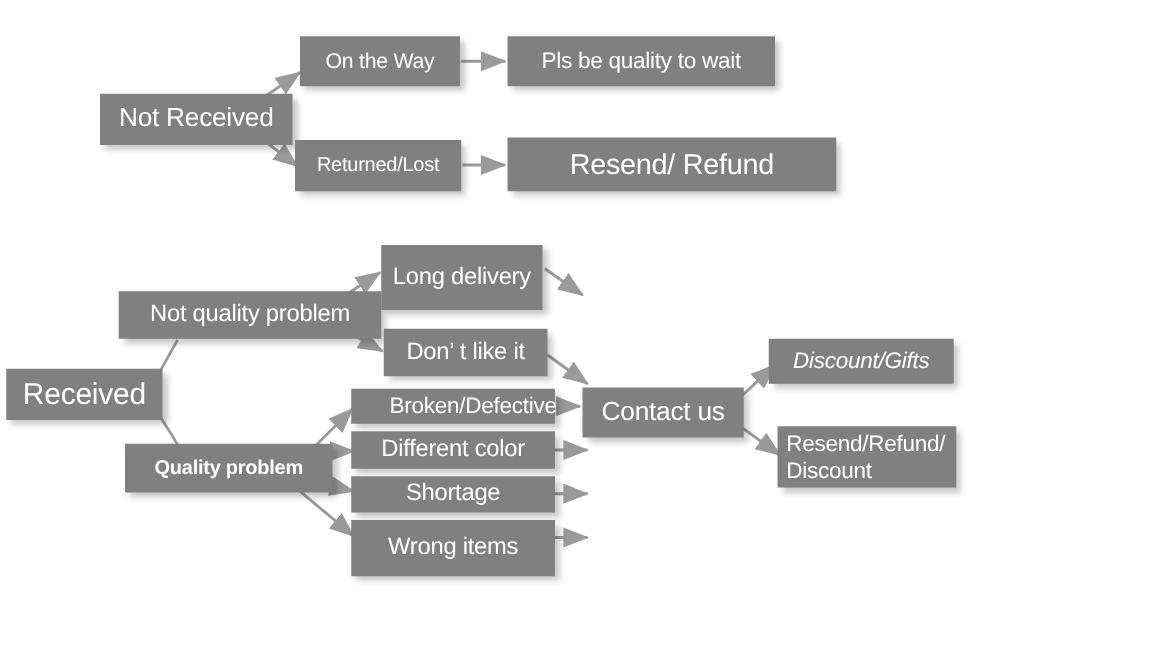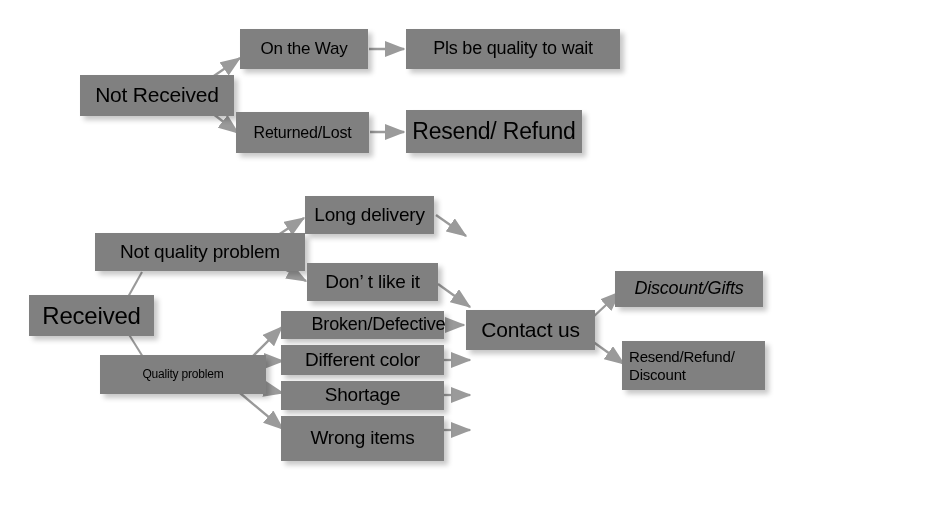--- a/index.html
+++ b/index.html
@@ -23,21 +23,21 @@
     position: absolute;
     left: 0;
     top: 0;
     width: 926px;
     height: 523px;
     pointer-events: none;
   }
   .node {
     position: absolute;
     background: #808080;
-    color: #000000;
+    color: #ffffff;
     box-sizing: border-box;
     display: flex;
     align-items: center;
     justify-content: center;
     text-align: center;
     line-height: 1.08;
     white-space: pre;
     letter-spacing: -0.2px;
     box-shadow: 4px 4px 5px rgba(0,0,0,0.22);
     z-index: 2;
@@ -104,40 +104,40 @@
   </svg>
 
   <div class="node" style="left:80px; top:75px; width:154px; height:41px; font-size:21px;">Not Received</div>
 
   <div class="node" style="left:240px; top:29px; width:128px; height:40px; font-size:17px;">On the Way</div>
 
   <div class="node" style="left:406px; top:29px; width:214px; height:40px; font-size:18px;">Pls be quality to wait</div>
 
   <div class="node" style="left:236px; top:112px; width:133px; height:41px; font-size:16px;text-align:right;">Returned/Lost</div>
 
-  <div class="node" style="left:406px; top:110px; width:176px; height:43px; font-size:23px;">Resend/ Refund</div>
+  <div class="node" style="left:406px; top:110px; width:263px; height:43px; font-size:23px;">Resend/ Refund</div>
 
-  <div class="node" style="left:5px; top:295px; width:125px; height:41px; font-size:24px;margin-left:24px;">Received</div>
+  <div class="node" style="left:5px; top:295px; width:125px; height:41px; font-size:24px;">Received</div>
 
   <div class="node" style="left:95px; top:233px; width:210px; height:38px; font-size:19px;">Not quality problem</div>
 
-  <div class="node" style="left:100px; top:355px; width:166px; height:39px; font-size:12px;">Quality problem</div>
+  <div class="node" style="left:100px; top:355px; width:166px; height:39px; font-size:16px;font-weight:bold;">Quality problem</div>
 
-  <div class="node" style="left:305px; top:196px; width:129px; height:38px; font-size:19px;">Long delivery</div>
+  <div class="node" style="left:305px; top:196px; width:129px; height:52px; font-size:19px;">Long delivery</div>
 
   <div class="node" style="left:307px; top:263px; width:131px; height:38px; font-size:19px;">Don’ t like it</div>
 
   <div class="node" style="left:281px; top:311px; width:163px; height:28px; font-size:18px;padding-left:32px;">Broken/Defective</div>
 
   <div class="node" style="left:281px; top:345px; width:163px; height:30px; font-size:19px;">Different color</div>
 
   <div class="node" style="left:281px; top:381px; width:163px; height:29px; font-size:19px;">Shortage</div>
 
   <div class="node" style="left:281px; top:416px; width:163px; height:45px; font-size:19px;">Wrong items</div>
 
   <div class="node" style="left:466px; top:310px; width:129px; height:40px; font-size:21px;">Contact us</div>
 
   <div class="node" style="left:615px; top:271px; width:148px; height:36px; font-size:18px;font-style:italic;">Discount/Gifts</div>
 
-  <div class="node left-align" style="left:622px; top:341px; width:143px; height:49px; font-size:15px;">Resend/Refund/
+  <div class="node left-align" style="left:622px; top:341px; width:143px; height:49px; font-size:18px;">Resend/Refund/
 Discount</div>
 
 </div>
 
 </body></html>

